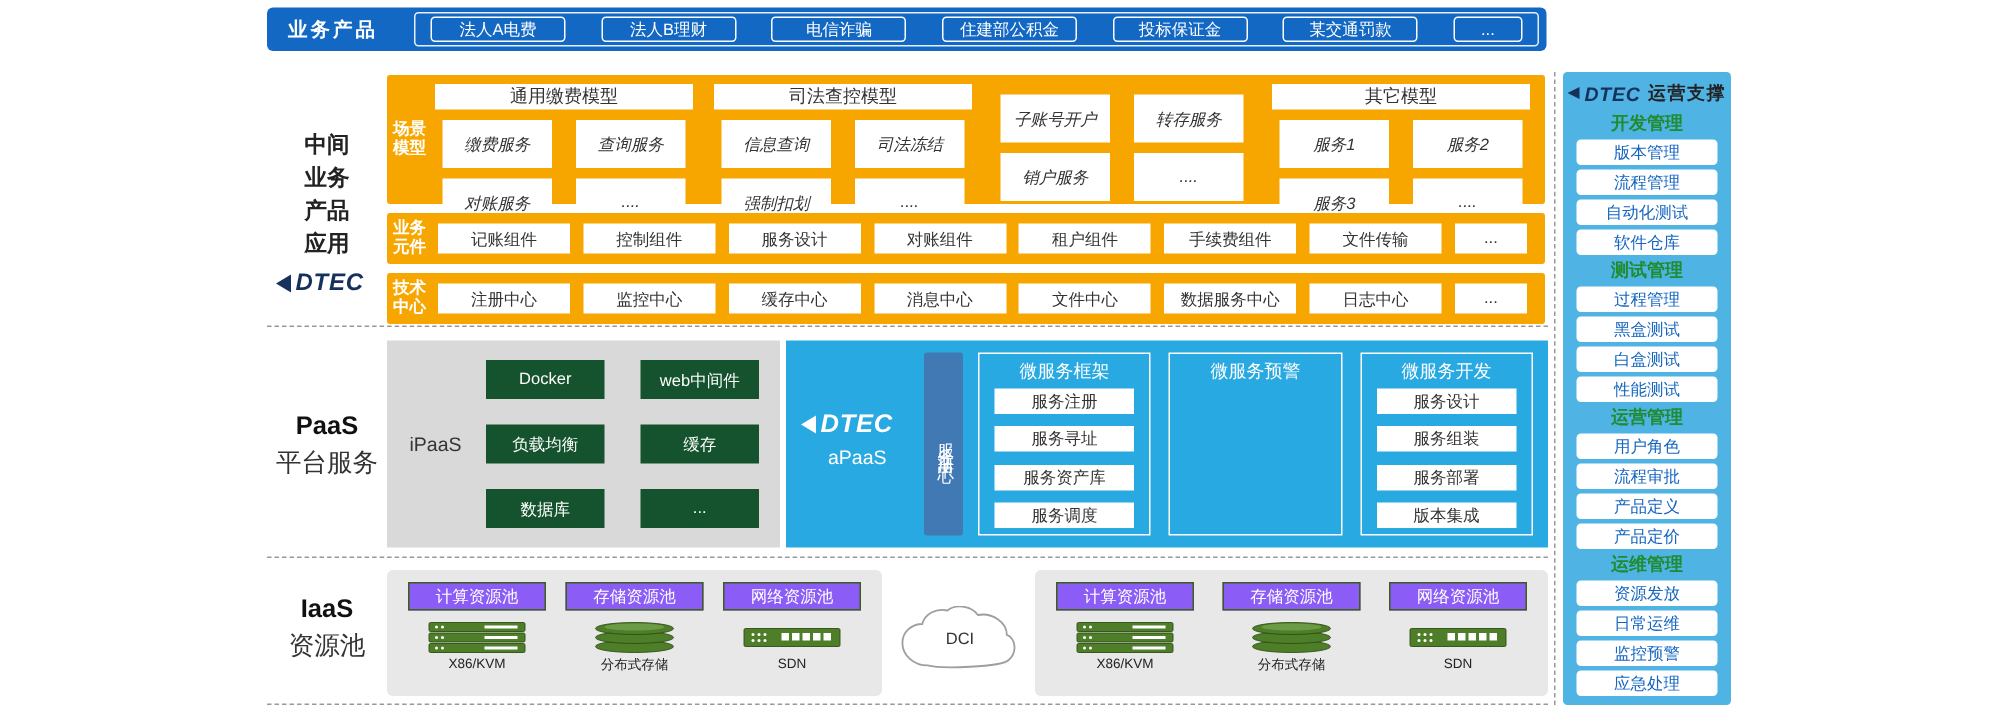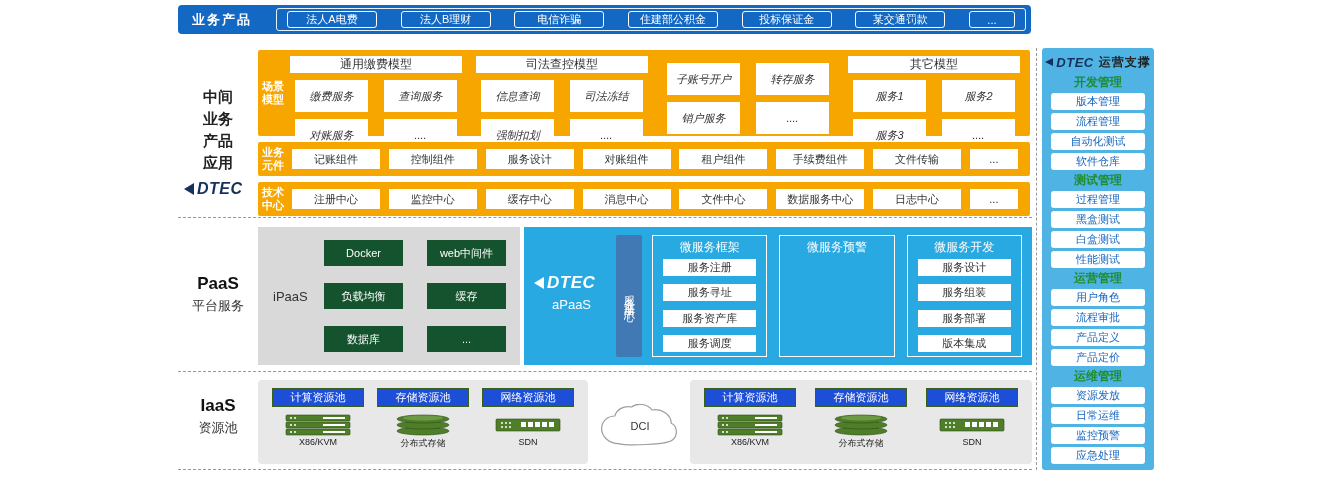--- a/index.html
+++ b/index.html
@@ -45,21 +45,21 @@
   .sm-items { flex:1; display:grid; grid-template-columns:1fr 1fr; gap:7px 16px; margin-top:7px; padding:0 5px; }
   .sm-item { background:#fff; height:32px; display:flex; align-items:center; justify-content:center; font-size:11px; color:#333;font-style:italic; }
 
   .comp-row { flex:1; display:flex; align-items:center; justify-content:space-between; padding:0 12px 0 4px; }
   .comp-item { width:88px; height:20px; background:#fff; display:flex; align-items:center; justify-content:center; font-size:11px; color:#333; }
   .comp-item.dots { width:48px; }
 
   
   .paas-label { position:absolute; left:0; top:56px; width:80px; text-align:center; }
   .big-title { font-size:17px; font-weight:bold; color:#111; }
-  .big-sub { font-size:13px; color:#333; margin-top:3px;text-align:center; }
+  .big-sub { font-size:17px; color:#333; margin-top:3px;text-align:center; }
 
   .ipaas-box { position:absolute; left:80px; top:9px; width:262px; height:138px; background:#D9D9D9; }
   .ipaas-label { position:absolute; left:15px; top:50%; transform:translateY(-50%); font-size:13px; color:#333; }
   .ipaas-grid { position:absolute; left:66px; right:14px; top:13px; bottom:13px; display:grid; grid-template-columns:1fr 1fr; gap:17px 24px; }
   .ipaas-item { background:#14532d; color:#fff; font-size:11px; display:flex; align-items:center; justify-content:center; }
 
   .apaas-box { position:absolute; left:346px; top:9px; width:508px; height:138px; background:#29A9E1; }
   .apaas-logo { position:absolute; left:10px; top:46px; }
   .apaas-logo .tri { border-right-color:#fff; }
   .apaas-logo .dtec-text { color:#fff; font-size:17px; }
@@ -70,21 +70,21 @@
   .ms-title { color:#fff; font-size:12px; text-align:center; height:17px; line-height:17px; }
   .ms-items { flex:1; display:flex; flex-direction:column; justify-content:space-between; margin-top:3px; }
   .ms-item { background:#fff; height:17px; display:flex; align-items:center; justify-content:center; font-size:11px; color:#333; }
 
   
   .iaas-label { position:absolute; left:0; top:24px; width:80px; text-align:center; }
   .cluster { position:absolute; top:8px; height:84px; background:#E8E8E8; border-radius:4px; }
   .cluster1 { left:80px; width:330px; }
   .cluster2 { left:512px; width:342px; }
   .pool-row { display:flex; justify-content:space-between; padding:8px 14px 0; }
-  .pool-btn { width:92px; height:19px; background:#1d4ed8; border:1px solid #3A5F1B; color:#fff; font-size:11px; display:flex; align-items:center; justify-content:center; }
+  .pool-btn { width:92px; height:19px; background:#8b5cf6; border:1px solid #3A5F1B; color:#fff; font-size:11px; display:flex; align-items:center; justify-content:center; }
   .rack-row { display:flex; justify-content:space-between; padding:7px 14px 0; }
   .rack { width:92px; text-align:center; }
   .rack svg { display:block; margin:0 auto; }
   .rack-label { font-size:9px; color:#222; margin-top:1px; white-space:nowrap; }
 
   .dci { position:absolute; left:418px; top:32px; width:88px; height:48px; }
   .dci svg { position:absolute; left:0; top:0; }
   .dci-text { position:absolute; left:0; top:16px; width:88px; text-align:center; font-size:11px; color:#333; }
 
   

